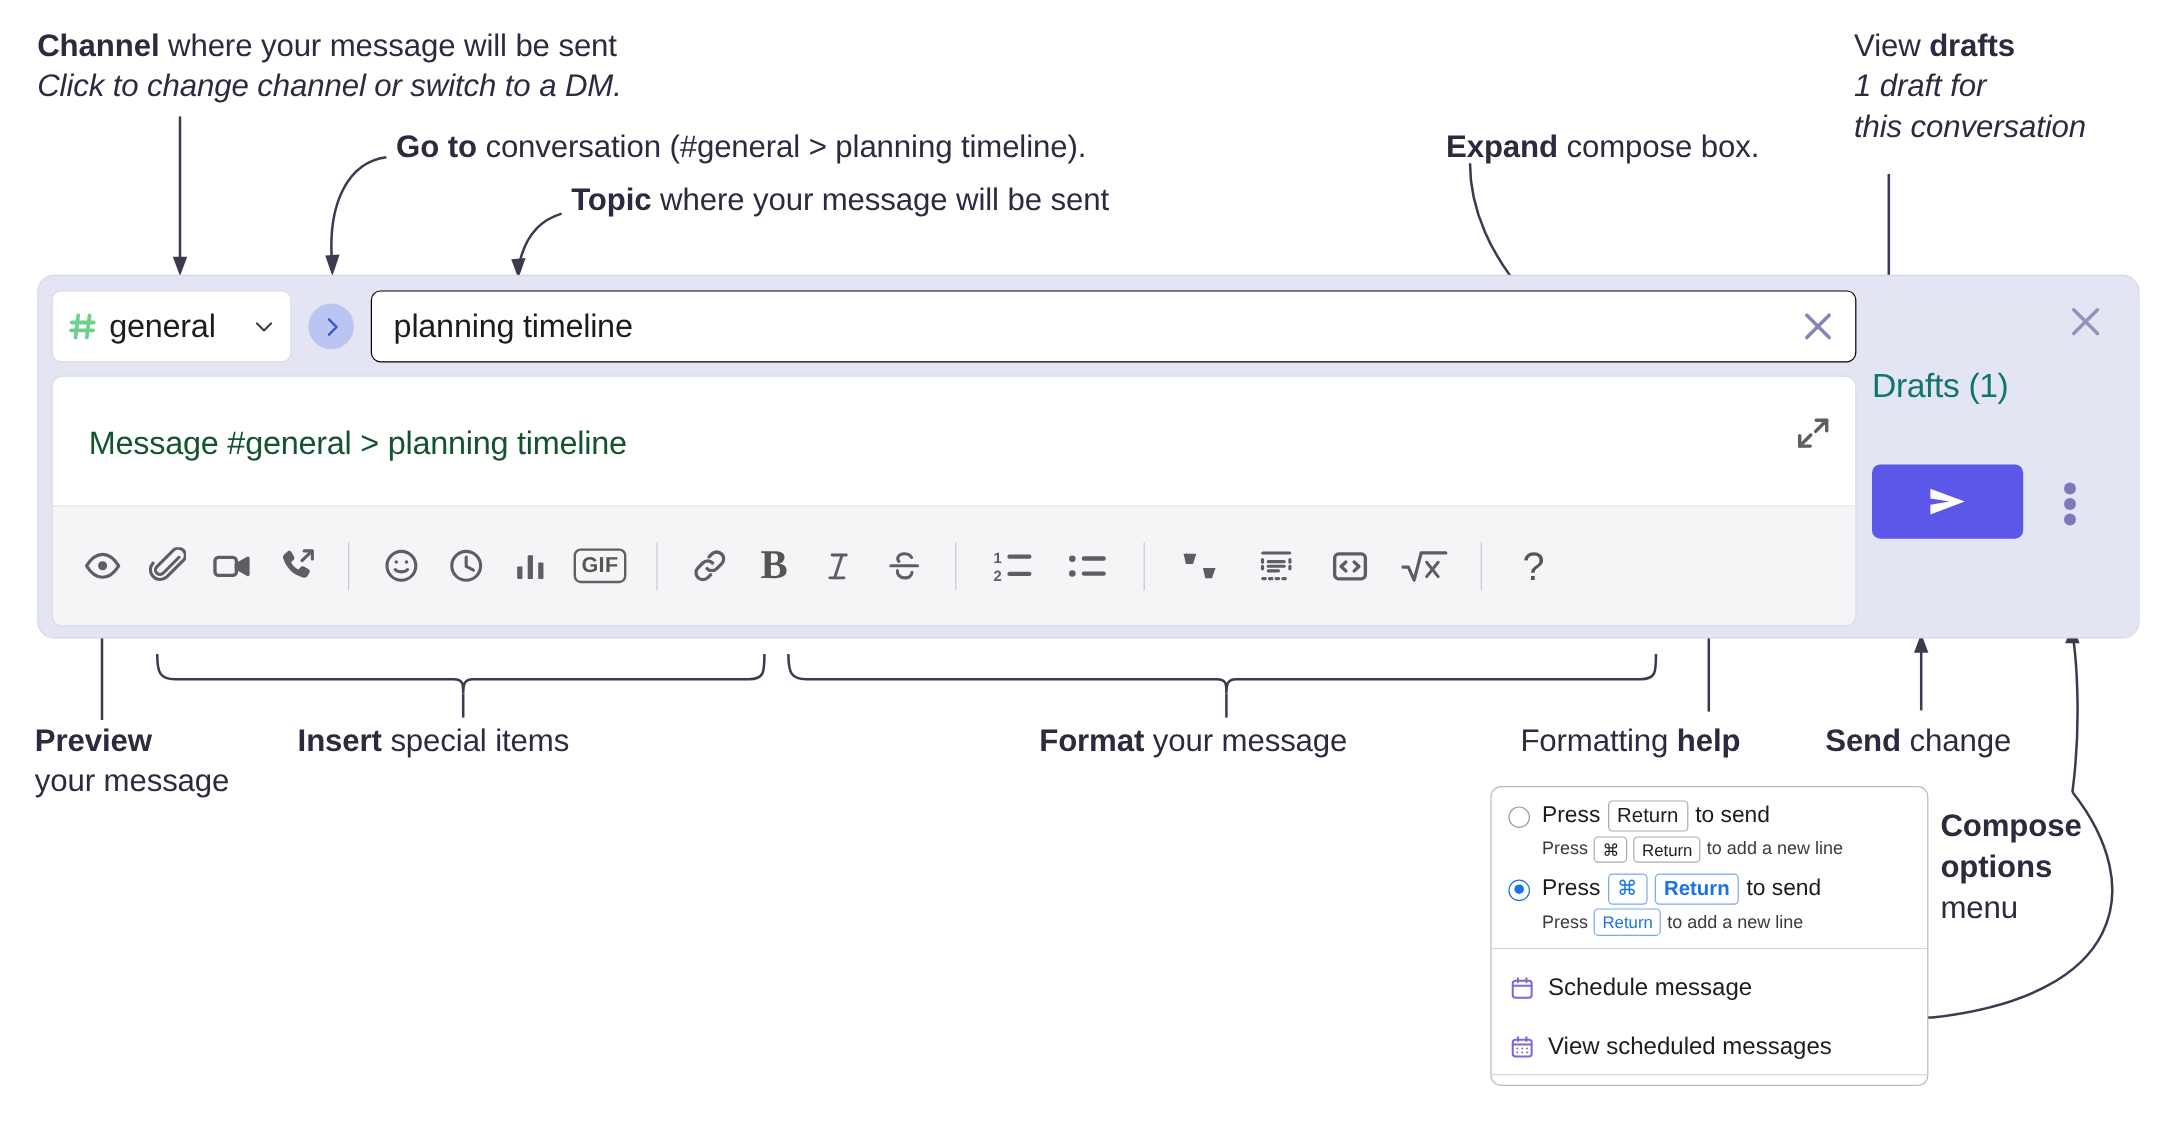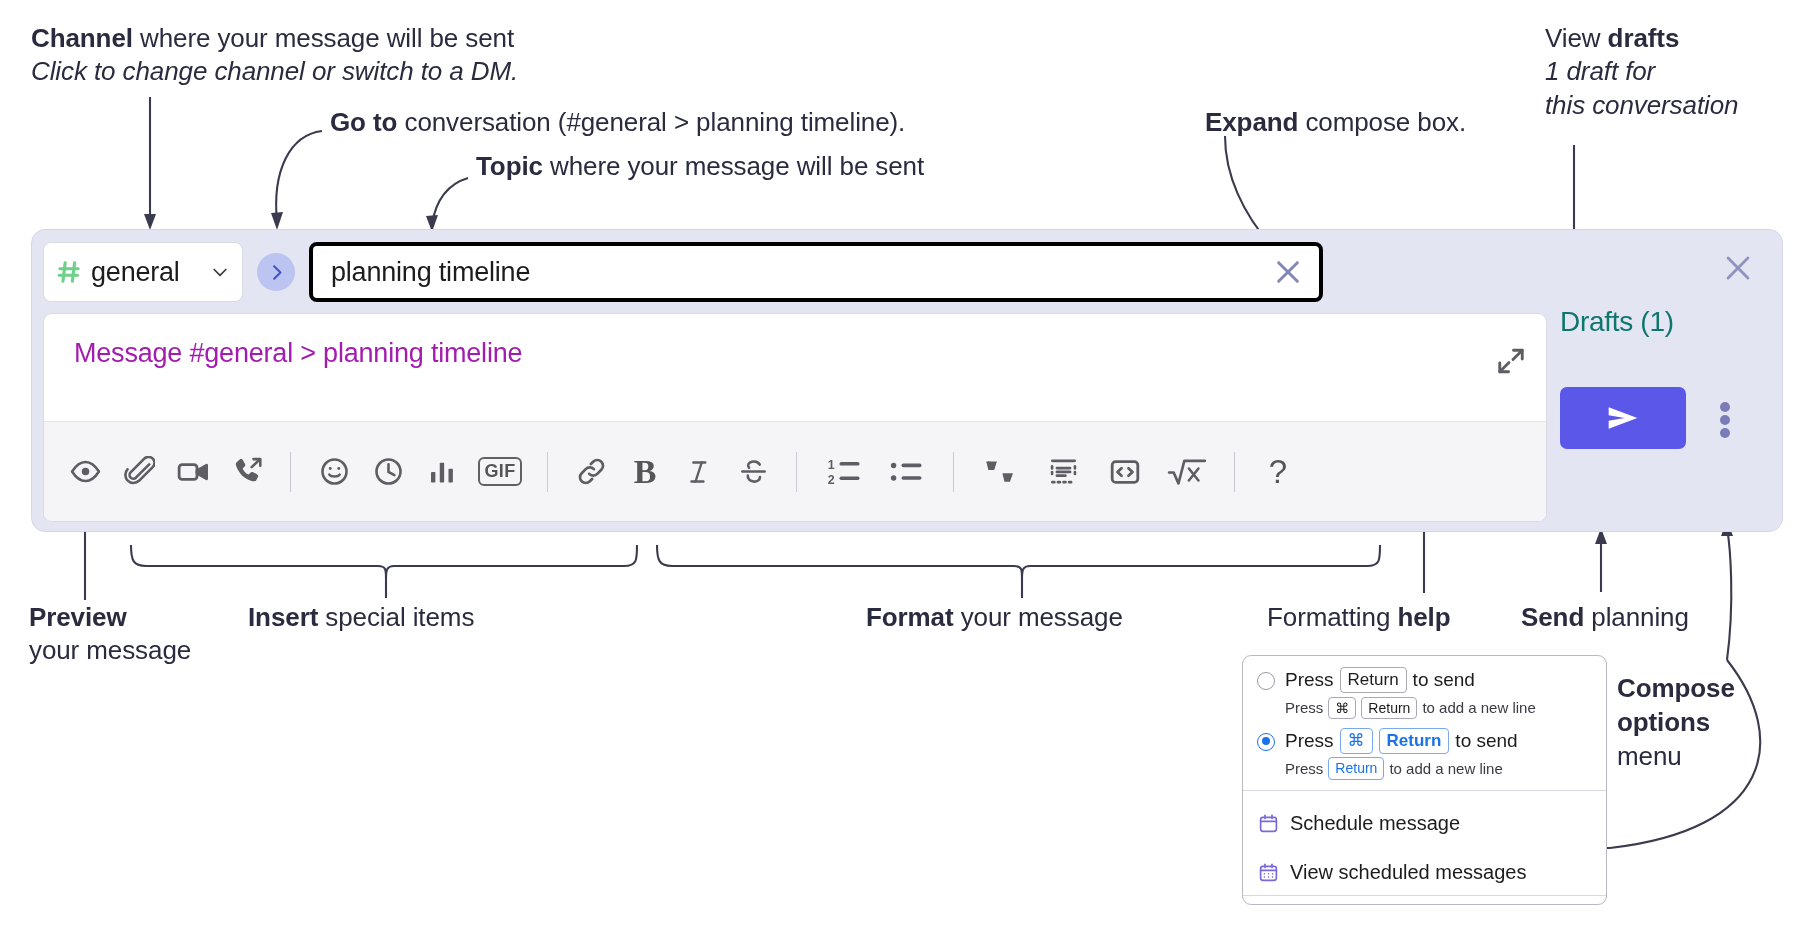--- a/index.html
+++ b/index.html
@@ -47,21 +47,21 @@
   }
   #compose-main {
     position: absolute;
     left: 11px; top: 11px;
     width: 1504px; height: 281px;
   }
 
   
   .chan-row {
     position: absolute; left: 0; top: 0;
-    width: 1280px; height: 62px;
+    width: 1504px; height: 62px;
     display: flex; align-items: center;
   }
   .chan-select {
     width: 200px; height: 60px;
     background: #ffffff;
     border: 1px solid #d9dbe4;
     border-radius: 8px;
     display: flex; align-items: center;
     padding: 0 12px;
     gap: 9px;
@@ -83,21 +83,21 @@
     background: #bcc4f2;
     display: flex; align-items: center; justify-content: center;
     cursor: pointer;
     flex: 0 0 auto;
   }
 
   .topic-field {
     flex: 1 1 auto;
     height: 60px;
     background: #ffffff;
-    border: 4px solid #000000;
+    border: 1px solid #000000;
     border-radius: 8px;
     display: flex; align-items: center;
     padding: 0 10px 0 18px;
   }
   .topic-value {
     flex: 1 1 auto;
     font-size: 27px;
     color: #1d1c1d;
     letter-spacing: -0.2px;
   }
@@ -116,23 +116,23 @@
     border: 1px solid #d9dbe4;
     border-radius: 9px;
     overflow: hidden;
   }
   .msg-input-area {
     position: relative;
     height: 108px;
   }
   .msg-placeholder {
     position: absolute;
-    left: 30px; top: 24px;
+    left: 30px; top: 40px;
     font-size: 27px;
-    color: #a21caf;
+    color: #14532d;
     letter-spacing: -0.2px;
   }
   .expand-btn {
     position: absolute;
     right: 18px; top: 30px;
     width: 34px; height: 34px;
     display: flex; align-items: center; justify-content: center;
     cursor: pointer;
   }
 
@@ -378,21 +378,21 @@
 
   <div class="anno" style="left:866px; top:601px;">
     <b>Format</b><span> your message</span>
   </div>
 
   <div class="anno" style="left:1267px; top:601px;">
     <span>Formatting </span><b>help</b>
   </div>
 
   <div class="anno" style="left:1521px; top:601px;">
-    <b>Send</b><span> planning</span>
+    <b>Send</b><span> change</span>
   </div>
 
   <div class="anno" style="left:1617px; top:672px; line-height:1.3;">
     <div><b>Compose</b></div>
     <div><b>options</b></div>
     <div>menu</div>
   </div>
 
   <div id="compose">
 

